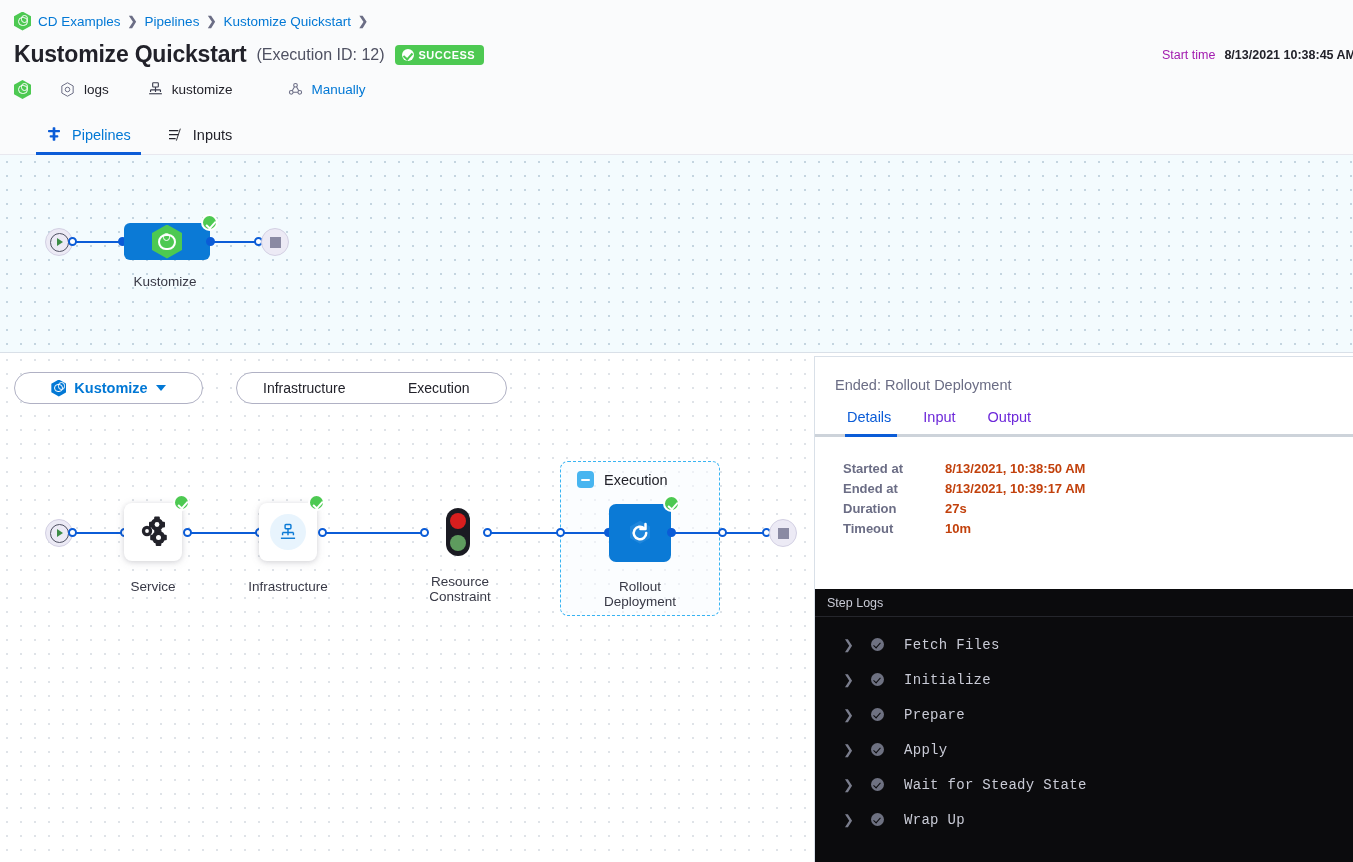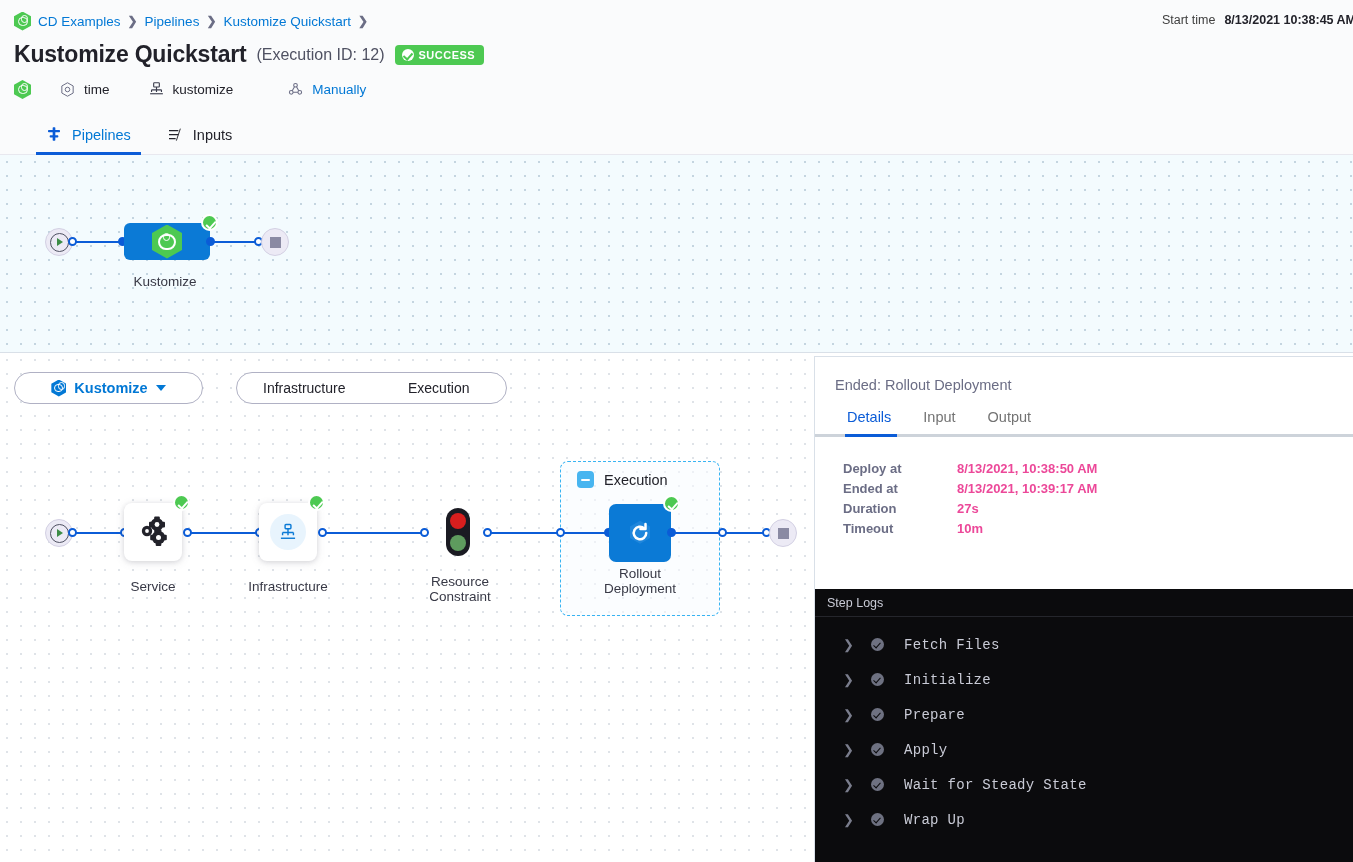--- a/index.html
+++ b/index.html
@@ -47,21 +47,21 @@
   .meta-row { display: flex; align-items: center; margin-top: 12px; gap: 0; }
   .meta-item { display: flex; align-items: center; gap: 8px; font-size: 13.5px; color: #22222a; }
   .meta-item.m1 { margin-left: 0; }
   .meta-item.m2 { margin-left: 28px; }
   .meta-item.m3 { margin-left: 38px; }
   .meta-item.m4 { margin-left: 54px; }
   .meta-item.link { color: #0278d5; cursor: pointer; text-align: right; }
   .ico { width: 17px; height: 17px; display:inline-block; }
 
   .start-time { position: absolute; right: -3px; top: 13px; font-size: 12.5px; display: flex; gap: 9px; align-items: baseline; white-space: nowrap; }
-  .st-label { color: #404040; }
+  .st-label { color: #a21caf; margin-top: 35px; }
   .st-value { color: #22222a; font-weight: 600; }
 
   
   .tabs { display: flex; align-items: flex-end; gap: 0; height: 42px; padding-left: 28px;
           background: #fafbfc; border-bottom: 1px solid #e8e8ef; }
   .tab { display: flex; align-items: center; gap: 9px; padding: 0 18px 11px 18px;
          font-size: 14.5px; color: #22222a; cursor: pointer; position: relative; }
   .tab.active { color: #0278d5; }
   .tab.active:after { content: ""; position: absolute; left: 8px; right: 8px; bottom: -1px; height: 3px; background: #0b5cd7; }
 
@@ -130,29 +130,29 @@
   .pill-toggle .seg { flex: 1; text-align: center; font-size: 14px; color: #22222a; cursor: pointer; }
 
   
   .right-panel {
     position: absolute; left: 814px; top: 356px; width: 539px; height: 506px;
     background: #fff; border-left: 1px solid #d9e0e8; border-top: 1px solid #d9e0e8;
   }
   .rp-title { padding: 20px 0 0 20px; font-size: 14.5px; color: #6b6d85; }
   .rp-tabs { display: flex; gap: 0; padding-left: 20px; margin-top: 16px;
              border-bottom: 3px solid #cdd3da; }
-  .rp-tab { padding: 0 16px 9px 16px; font-size: 14.5px; color: #737373; cursor: pointer; position: relative; }
+  .rp-tab { padding: 0 16px 9px 16px; font-size: 14.5px; color: #6d28d9; cursor: pointer; position: relative; }
   .rp-tab:first-child { padding-left: 12px; }
   .rp-tab.active { color: #0b5cd7; }
   .rp-tab.active:after { content:""; position:absolute; left:10px; right:10px; bottom:-3px; height:3px; background:#0b5cd7; }
 
   .detail-list { padding: 22px 0 0 28px; }
   .d-row { display: flex; font-size: 13px; line-height: 20px; }
   .d-key { width: 102px; color: #6b6d85; font-weight: 700; }
-  .d-val { color: #ec4899; font-weight: 700; margin-left: 12px; }
+  .d-val { color: #c2410c; font-weight: 700; }
   .d-link { color: #0278d5; font-weight: 700; cursor: pointer; }
 
   .logs-wrap { position: absolute; left: 0; right: 0; top: 232px; bottom: 0; background: #0b0b0d; }
   .logs-head { height: 28px; display: flex; align-items: center; padding-left: 12px;
                font-size: 12.5px; color: #c9cbd6; border-bottom: 1px solid #25262c; }
   .log-row { display: flex; align-items: center; height: 35px; padding-left: 28px; gap: 20px; cursor: pointer; }
   .log-caret { color: #7a7d8c; font-size: 13px; width: 8px; }
   .log-check { width: 13px; height: 13px; border-radius: 50%; background: #6e7181; position: relative; }
   .log-check:after { content:""; position:absolute; left:4px; top:2.5px; width:3px; height:6px;
     border: solid #0b0b0d; border-width: 0 1.8px 1.8px 0; transform: rotate(42deg); }
@@ -193,21 +193,21 @@
             <span class="lk"></span>
           </span>
       </div>
       <div class="meta-item m2">
         <span class="ico">
           <svg width="17" height="17" viewBox="0 0 24 24" fill="none" stroke="#6b6d85" stroke-width="1.4">
             <path d="M12 2.5 20 7v10l-8 4.5L4 17V7z"></path>
               <circle cx="12" cy="12" r="3.2"></circle>
           </svg>
         </span>
-        <span>time</span>
+        <span>logs</span>
       </div>
       <div class="meta-item m3">
         <span class="ico">
           <svg width="17" height="17" viewBox="0 0 24 24" fill="none" stroke="#3b3d4d" stroke-width="1.6">
             <rect x="8" y="2.5" width="8" height="6" rx="1"></rect>
             <path d="M12 8.5v4M5 12.5h14M5 12.5v3M19 12.5v3M12 12.5v3"></path>
             <path d="M3 18h18" stroke-width="1.6"></path>
           </svg>
         </span>
         <span>kustomize</span>
@@ -364,42 +364,42 @@
     <div class="dot filled" style="left:604px; top:175px;"></div>
 
     <div class="step-blue" style="left:609px; top:151px; width:62px; height:58px;">
       <svg width="30" height="30" viewBox="0 0 24 24" fill="none">
         <path d="M12 2.2 20 6.8v9.2L12 20.6 4 16V6.8z" fill="#1f86dc"></path>
         <path d="M17 12a5 5 0 1 1-1.6-3.7" stroke="#fff" stroke-width="2" fill="none" stroke-linecap="round"></path>
         <path d="M16.4 4.7v4.1h-4.1" stroke="#fff" stroke-width="2" fill="none" stroke-linecap="round" stroke-linejoin="round"></path>
       </svg>
       <span class="chk-badge" style="right:-9px; top:-9px;"></span>
     </div>
-    <div class="node-label" style="left:580px; top:213px; width:120px;">Rollout<br>Deployment</div>
+    <div class="node-label" style="left:580px; top:226px; width:120px;">Rollout<br>Deployment</div>
 
     <div class="dot filled" style="left:667px; top:175px;"></div>
     <div class="edge" style="left:673px; top:179px; width:100px;"></div>
     <div class="dot" style="left:718px; top:175px;"></div>
     <div class="dot" style="left:762px; top:175px;"></div>
     <div class="end-node" style="left:769px; top:166px;">
       <span class="sq"></span>
     </div>
   </div>
 
   <div class="right-panel">
     <div class="rp-title">Ended: Rollout Deployment</div>
     <div class="rp-tabs">
       <div class="rp-tab active">Details</div>
       <div class="rp-tab">Input</div>
       <div class="rp-tab">Output</div>
     </div>
 
     <div class="detail-list">
       <div class="d-row">
-        <span class="d-key">Deploy at</span>
+        <span class="d-key">Started at</span>
         <span class="d-val">8/13/2021, 10:38:50 AM</span>
       </div>
       <div class="d-row">
         <span class="d-key">Ended at</span>
         <span class="d-val">8/13/2021, 10:39:17 AM</span>
       </div>
       <div class="d-row">
         <span class="d-key">Duration</span>
         <span class="d-val">27s</span>
       </div>

